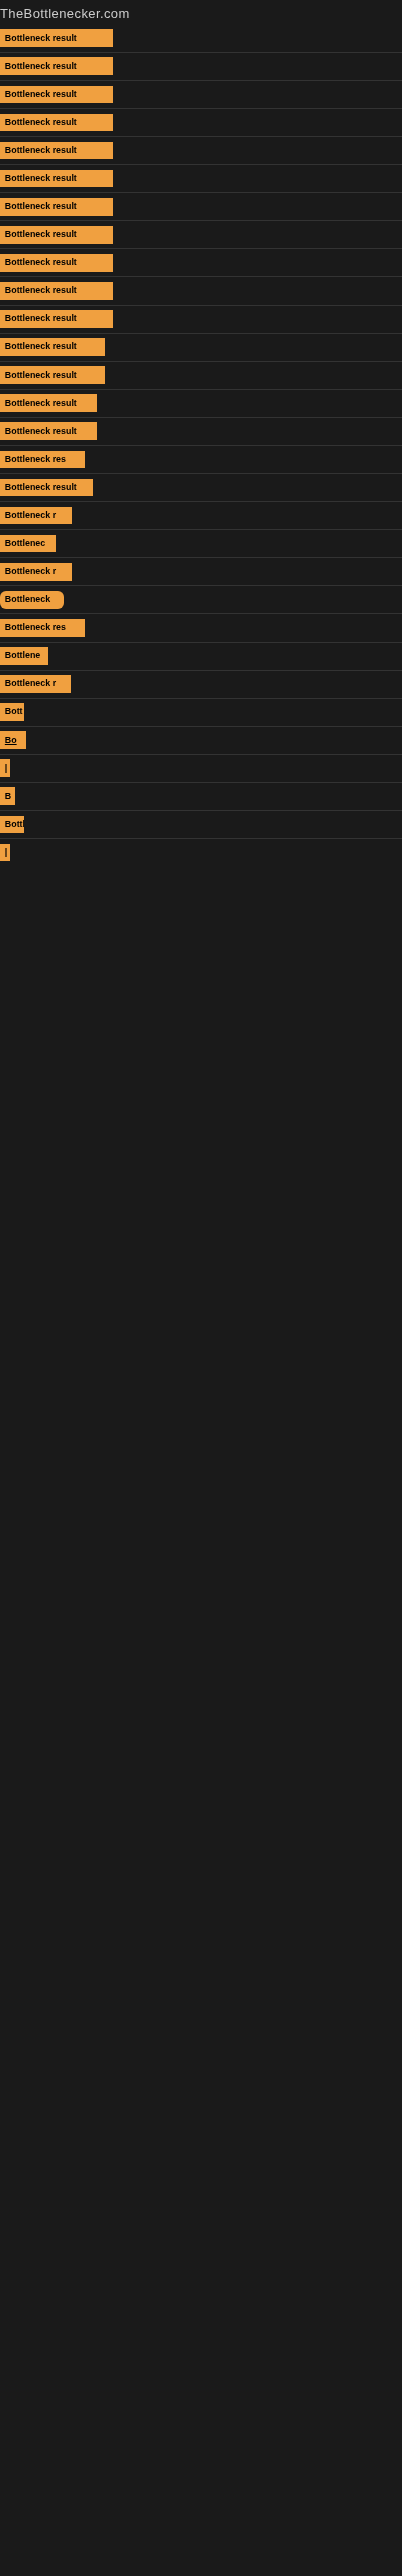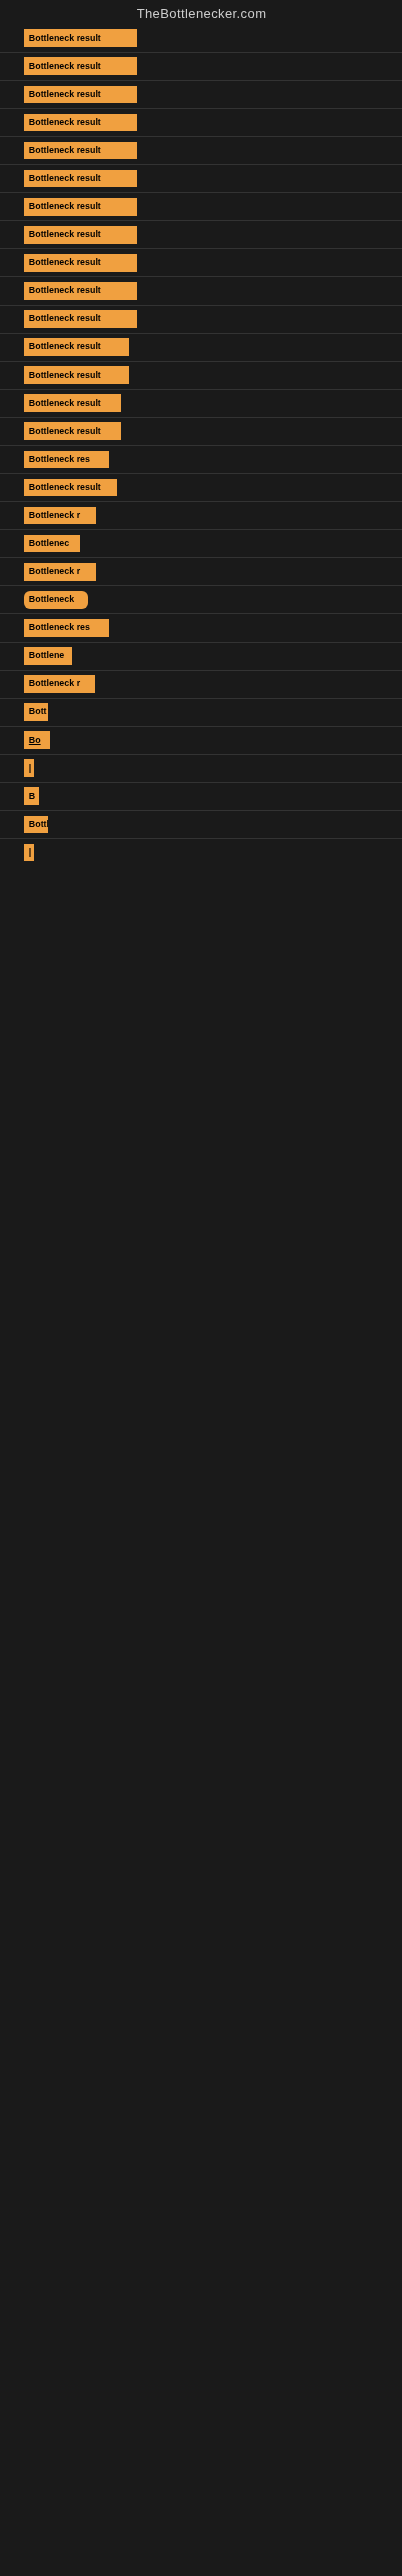--- a/index.html
+++ b/index.html
@@ -8,33 +8,31 @@
       box-sizing: border-box;
     }
     body {
       width: 403px;
       min-height: 2576px;
       background-color: #1a1a1a;
       font-family: Arial, sans-serif;
       position: relative;
     }
     .site-title {
-      text-align: center;
       color: #cccccc;
       font-size: 13px;
       padding: 6.4px 0 3.2px 0;
       letter-spacing: 0.4px;
     }
     .bar-row {
       display: flex;
       align-items: center;
       margin-bottom: 0;
       padding: 4.8px 0 4.8px 0;
       height: auto;
-      margin-left: 24px;
     }
     .bar-label {
       background-color: #f0a040;
       color: #000;
       font-size: 8.9px;
       font-weight: bold;
       padding: 3.2px 4.8px;
       white-space: nowrap;
       overflow: hidden;
       display: inline-block;

